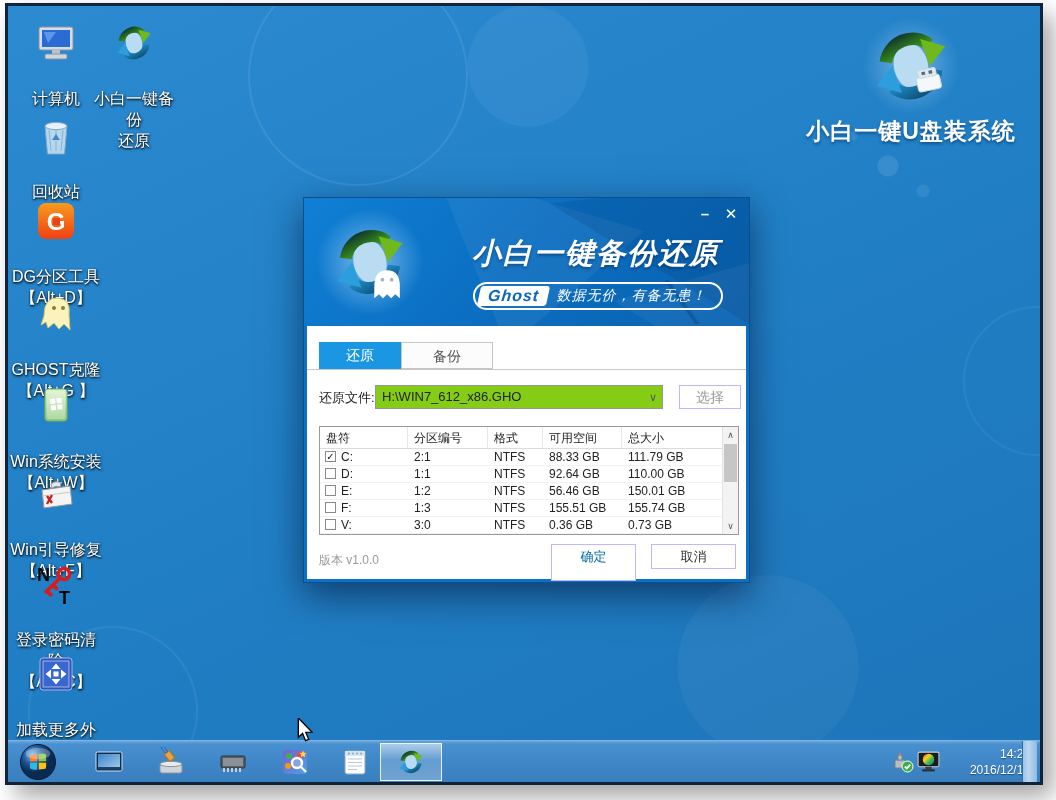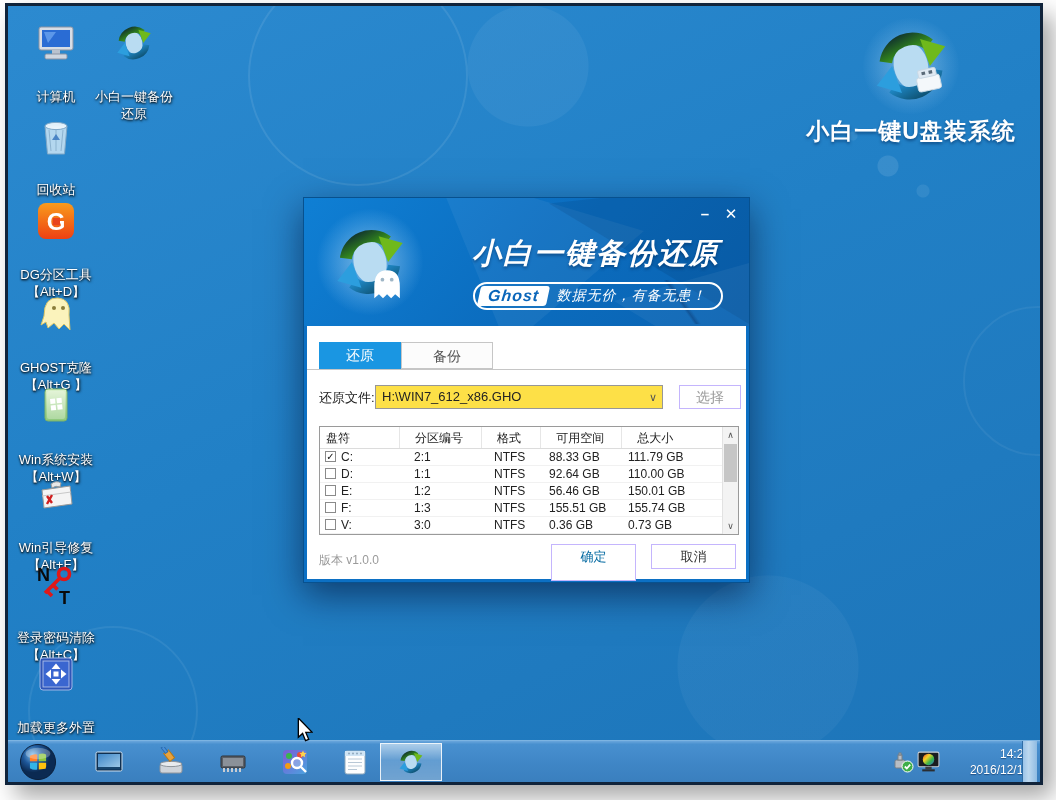--- a/index.html
+++ b/index.html
@@ -20,21 +20,21 @@
   .ring { position:absolute; border-radius:50%; border:2px solid rgba(255,255,255,.09); }
   .r1 { left:240px; top:-40px; width:220px; height:220px; }
   .r2 { left:20px; top:620px; width:170px; height:170px; border-color:rgba(255,255,255,.07); }
   .r3 { left:955px; top:300px; width:150px; height:150px; border-color:rgba(255,255,255,.06); }
 
   
   .dicon { position:absolute; width:92px; text-align:center; cursor:default; }
   .col1 { left:2px; }
   .col2 { left:80px; }
   .dicon .ic { width:46px; height:46px; margin:0 auto 2px auto; display:flex; align-items:center; justify-content:center; }
-  .dicon .lbl { color:#fff; font-size:13px; line-height:1.3; white-space:pre-line;
+  .dicon .lbl { color:#fff; font-size:16px; line-height:1.3; white-space:pre-line;
     text-shadow:0 1px 2px rgba(0,0,0,.9), 1px 1px 3px rgba(0,0,0,.7);margin-top:23px; }
 
   
   .brand { position:absolute; left:768px; top:12px; width:270px; text-align:center; }
   .brand .blogo { width:96px; height:96px; margin:0 auto; border-radius:50%;
     background:radial-gradient(circle, rgba(200,230,250,.5) 0%, rgba(150,200,240,.15) 55%, transparent 72%);
     display:flex; align-items:center; justify-content:center; }
   .brand .bt { color:#fff; font-size:23px; font-weight:bold; letter-spacing:1px; margin-top:2px;
     text-shadow:0 2px 3px rgba(0,40,90,.55); }
   .brand .bu { color:#eaf4fc; font-size:16px; margin-top:3px; text-shadow:0 1px 2px rgba(0,40,90,.5); }
@@ -72,27 +72,27 @@
   .slogan { color:#fff; font-size:14px; font-style:italic; letter-spacing:1px; white-space:nowrap; }
 
   .dbody { position:absolute; left:3px; right:3px; top:128px; bottom:3px; background:#fff; font-size:13px; color:#222; }
   .tab { position:absolute; top:16px; height:27px; line-height:27px; text-align:center; font-size:14px; cursor:pointer; }
   .tab.active { left:12px; width:82px; background:#1a96e2; color:#fff; }
   .tab.idle { left:94px; width:92px; background:#fcfcfc; color:#555; border:1px solid #c6c6c6; }
   .tabline { position:absolute; left:0; right:0; top:43px; border-top:1px solid #c6c6c6; }
 
   .flabel { position:absolute; left:12px; top:63px; }
   .combo { position:absolute; left:68px; top:59px; width:288px; height:24px; border:1px solid #979797;
-    background:#fde047; line-height:22px; padding-left:6px; font-size:13px; cursor:pointer; }
+    background:#84cc16; line-height:22px; padding-left:6px; font-size:13px; cursor:pointer; }
   .combo .chev { position:absolute; right:5px; top:0; color:#555; font-size:11px; }
   .btn { background:#fff; border:1px solid #c4b5fd; text-align:center; cursor:pointer; }
   .choose { position:absolute; left:372px; top:59px; width:62px; height:24px; line-height:22px; color:#9a9a9a; font-size:14px; }
 
   .table { position:absolute; left:12px; top:100px; width:420px; height:109px; border:1px solid #9a9a9a; background:#fff; font-size:12px; }
-  .thead { display:flex; height:22px; line-height:22px; border-bottom:1px solid #dcdcdc; width:402px;gap:9px; }
+  .thead { display:flex; height:22px; line-height:22px; border-bottom:1px solid #dcdcdc; width:402px; }
   .th { padding-left:6px; border-right:1px solid #e6e6e6; color:#222; }
   .c0{width:88px;} .c1{width:80px;} .c2{width:55px;} .c3{width:79px;} .c4{width:100px; border-right:none;}
   .tbody { width:402px; }
   .trow { display:flex; height:17px; line-height:17px; border-bottom:1px solid #f1f1f1; }
   .td { padding-left:6px; white-space:nowrap; overflow:hidden; }
   .td.drv { display:flex; padding-left:5px; }
   .cb { display:inline-block; width:11px; height:11px; border:1px solid #8a8a8a; background:#fff;
     margin:2px 5px 0 0; font-size:10px; line-height:10px; text-align:center; color:#111; cursor:pointer; }
   .vscroll { position:absolute; right:0; top:0; bottom:0; width:16px; background:#f3f3f3; border-left:1px solid #e2e2e2; }
   .sarr { position:absolute; left:0; right:0; height:14px; text-align:center; font-size:9px; color:#555; line-height:14px; cursor:pointer; }

